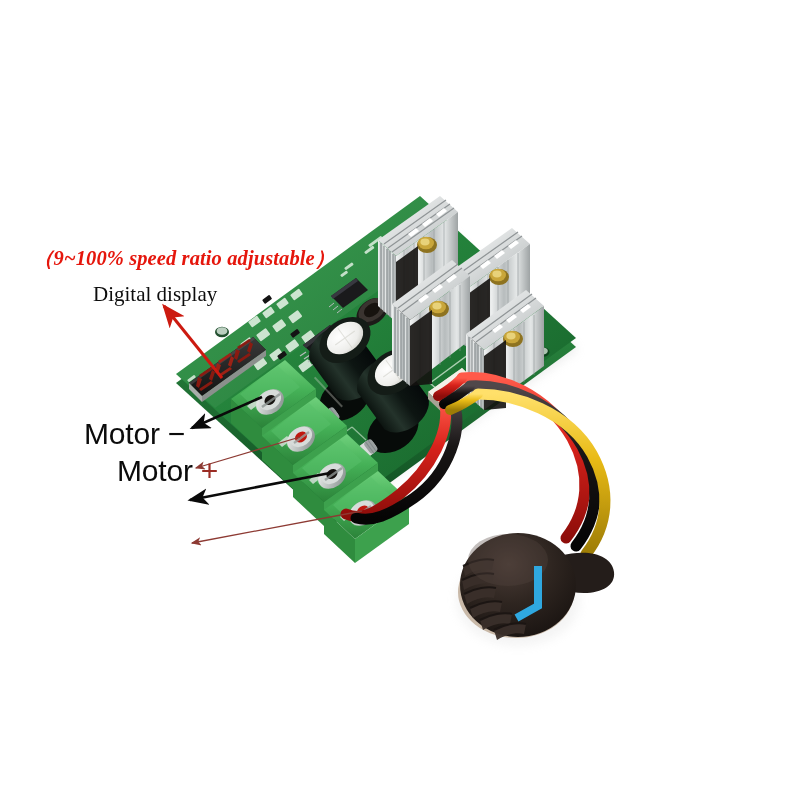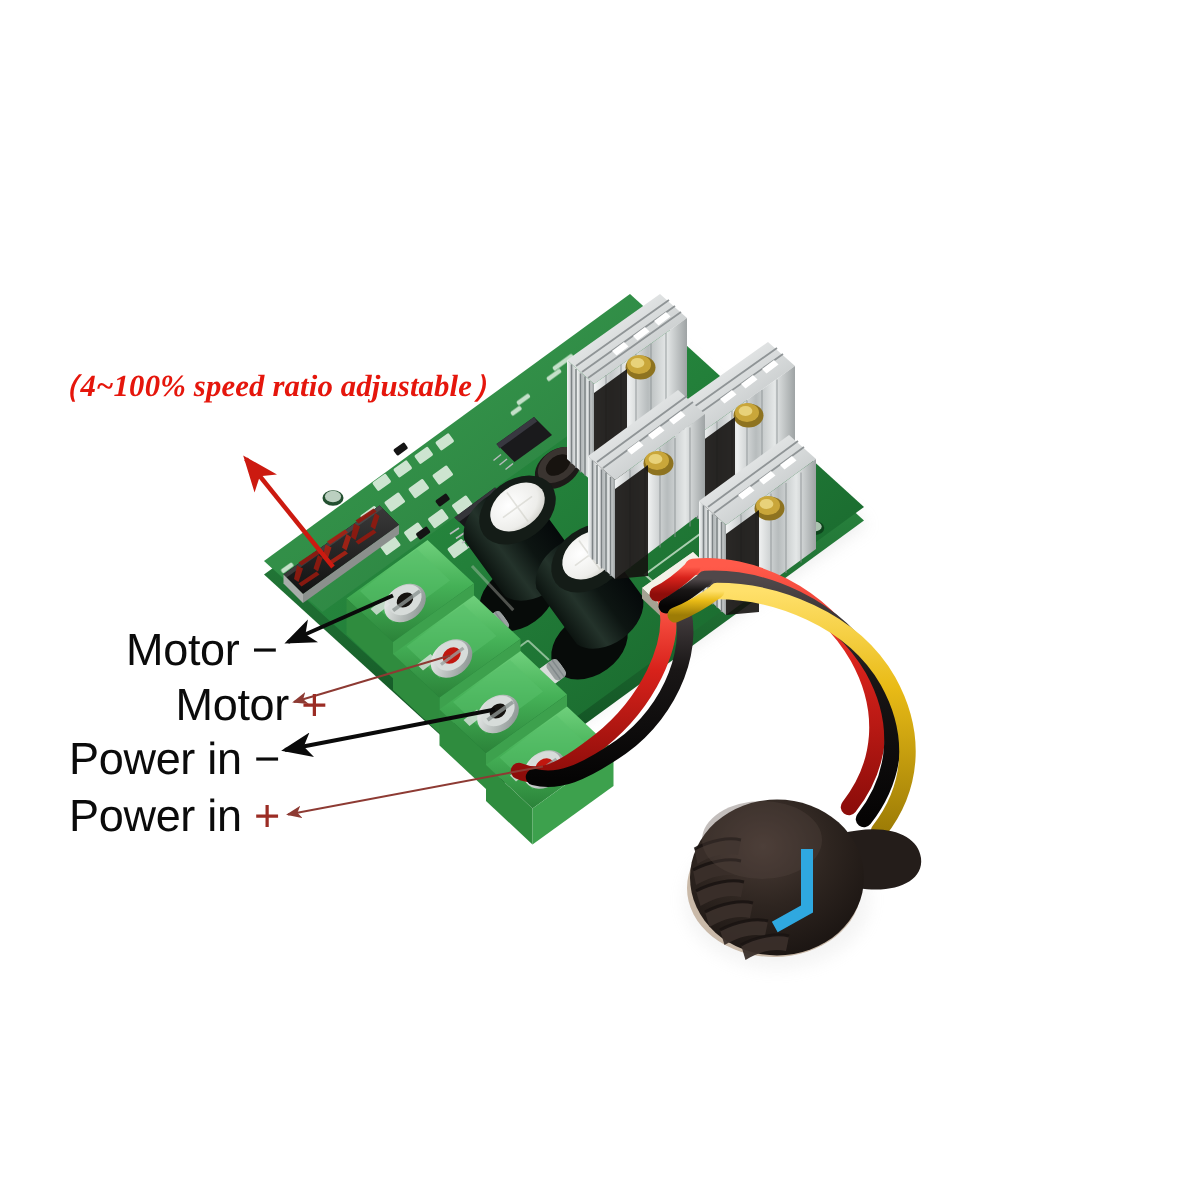--- a/index.html
+++ b/index.html
@@ -538,36 +538,29 @@
 
     <line x1="262" y1="397" x2="192" y2="428" stroke="#0a0a0a" stroke-width="2.6" marker-end="url(#ah-black)"></line>
 
     <line x1="300" y1="437" x2="196" y2="468" stroke="#8d3a33" stroke-width="1.3" marker-end="url(#ah-maroon)"></line>
 
     <line x1="330" y1="473" x2="190" y2="500" stroke="#0a0a0a" stroke-width="2.6" marker-end="url(#ah-black)"></line>
 
     <line x1="362" y1="511" x2="192" y2="543" stroke="#8d3a33" stroke-width="1.3" marker-end="url(#ah-maroon)"></line>
   </svg>
 
-  <div class="ann" id="title-note" style="color:#e5160c">（4~100% speed ratio adjustable）</div>
-
+  <div class="ann" id="title-note" style="color:#e5160c">（9~100% speed ratio adjustable）</div>
+
+  <div class="ann" id="digital-display-label">Digital display</div>
 
   <div class="ann term-label" id="label-motor-neg">
     <span>Motor</span>
     <span class="sign-neg">−</span>
   </div>
 
   <div class="ann term-label" id="label-motor-pos">
     <span>Motor</span>
     <span class="sign-pos">+</span>
   </div>
 
-  <div class="ann term-label" id="label-power-neg">
-    <span>Power in</span>
-    <span class="sign-neg">−</span>
-  </div>
-
-  <div class="ann term-label" id="label-power-pos">
-    <span>Power in</span>
-    <span class="sign-pos">+</span>
-  </div>
+
 
 </div>
 
 </body></html>

